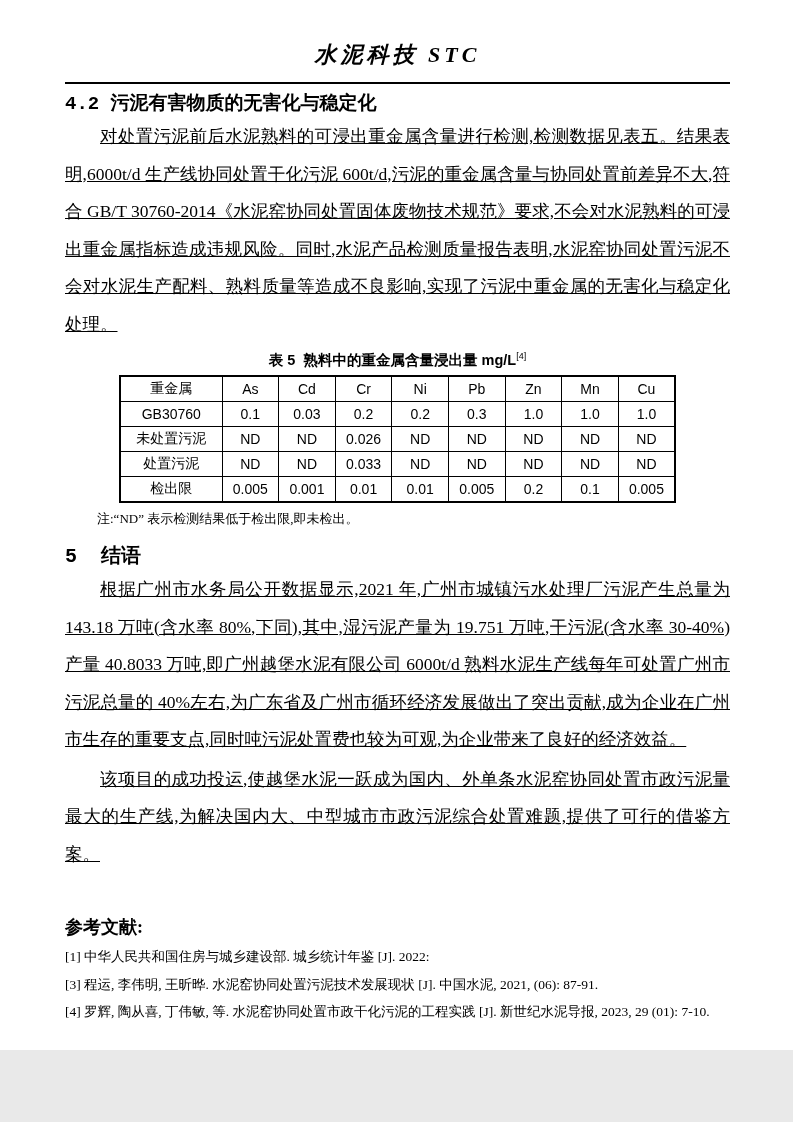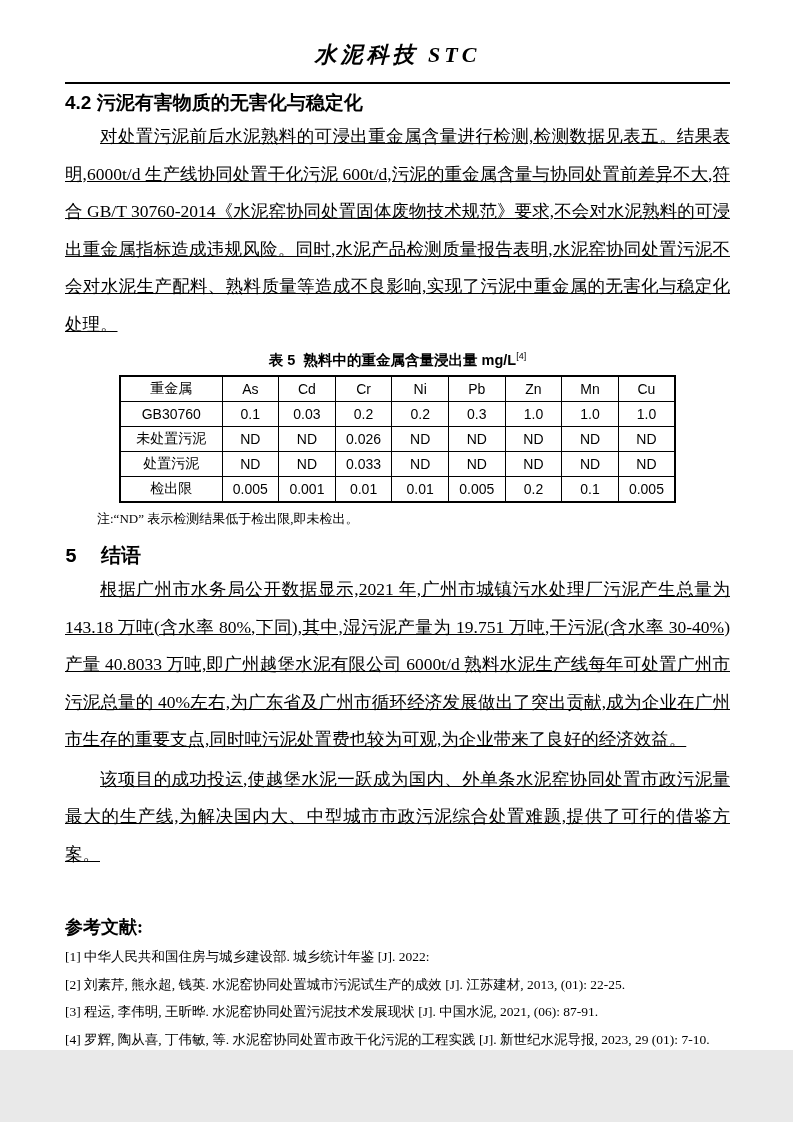--- a/index.html
+++ b/index.html
@@ -21,21 +21,21 @@
     font-size:22px;
     letter-spacing:4px;
     white-space:pre-wrap;
   }
   .header-rule {
     border:none;
     border-top:2.5px solid #000;
     margin:12px 0 0 0;
   }
   .sec-heading-small {
-    font-family:Liberation Sans, sans-serif;
+    font-family:Liberation Mono, monospace;
     font-weight:bold;
     font-size:19px;
     margin:6px 0 0 0;
     white-space:pre-wrap;
   }
   .body-para {
     font-size:17.5px;
     line-height:37.5px;
     text-align:justify;
     text-indent:2em;
@@ -194,21 +194,20 @@
 
   <div class="tbl-note">注:“ND” 表示检测结果低于检出限,即未检出。</div>
 
   <div class="sec-heading-big">5  结语</div>
 
   <p class="body-para">根据广州市水务局公开数据显示,2021 年,广州市城镇污水处理厂污泥产生总量为 143.18 万吨(含水率 80%,下同),其中,湿污泥产量为 19.751 万吨,干污泥(含水率 30-40%)产量 40.8033 万吨,即广州越堡水泥有限公司 6000t/d 熟料水泥生产线每年可处置广州市污泥总量的 40%左右,为广东省及广州市循环经济发展做出了突出贡献,成为企业在广州市生存的重要支点,同时吨污泥处置费也较为可观,为企业带来了良好的经济效益。</p>
   <p class="body-para">该项目的成功投运,使越堡水泥一跃成为国内、外单条水泥窑协同处置市政污泥量最大的生产线,为解决国内大、中型城市市政污泥综合处置难题,提供了可行的借鉴方案。</p>
 
   <div class="refs-heading">参考文献:</div>
   <p class="ref-item">[1] 中华人民共和国住房与城乡建设部. 城乡统计年鉴 [J]. 2022:</p>
-  <p class="ref-item">[2] 刘素芹, 熊永超, 钱英. 水泥窑协同处置城市污泥试生产的成效 [J]. 江苏建材, 2013, (01): 22-25.</p>
   <p class="ref-item">[3] 程运, 李伟明, 王昕晔. 水泥窑协同处置污泥技术发展现状 [J]. 中国水泥, 2021, (06): 87-91.</p>
   <p class="ref-item">[4] 罗辉, 陶从喜, 丁伟敏, 等. 水泥窑协同处置市政干化污泥的工程实践 [J]. 新世纪水泥导报, 2023, 29 (01): 7-10.</p>
 
   <div class="footer">
     <div class="footer-row">
       <span class="f-left"></span>
       <span class="f-center">15</span>
       <span class="f-right">2024.No.1</span>
     </div>
   </div>

